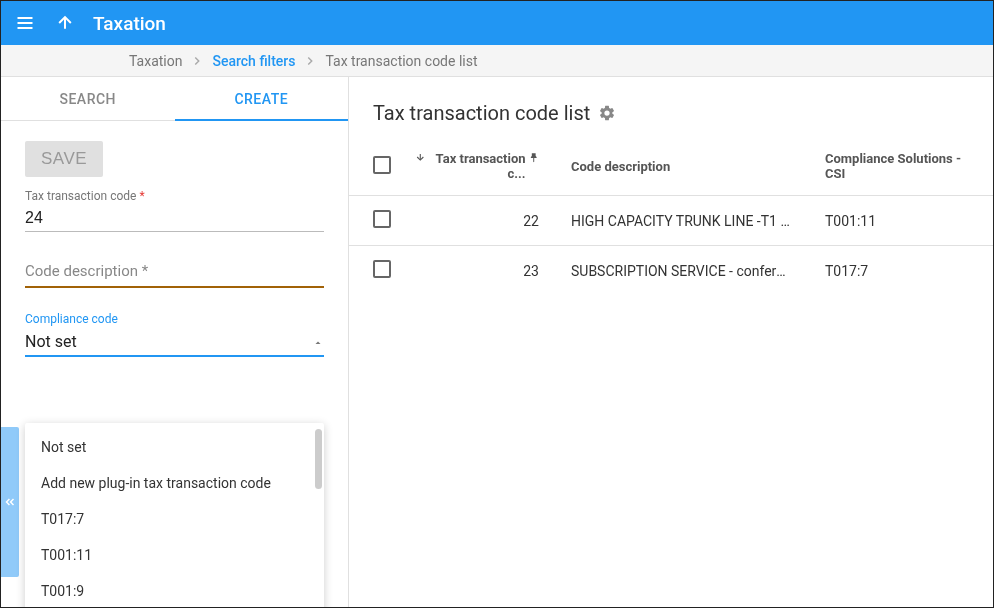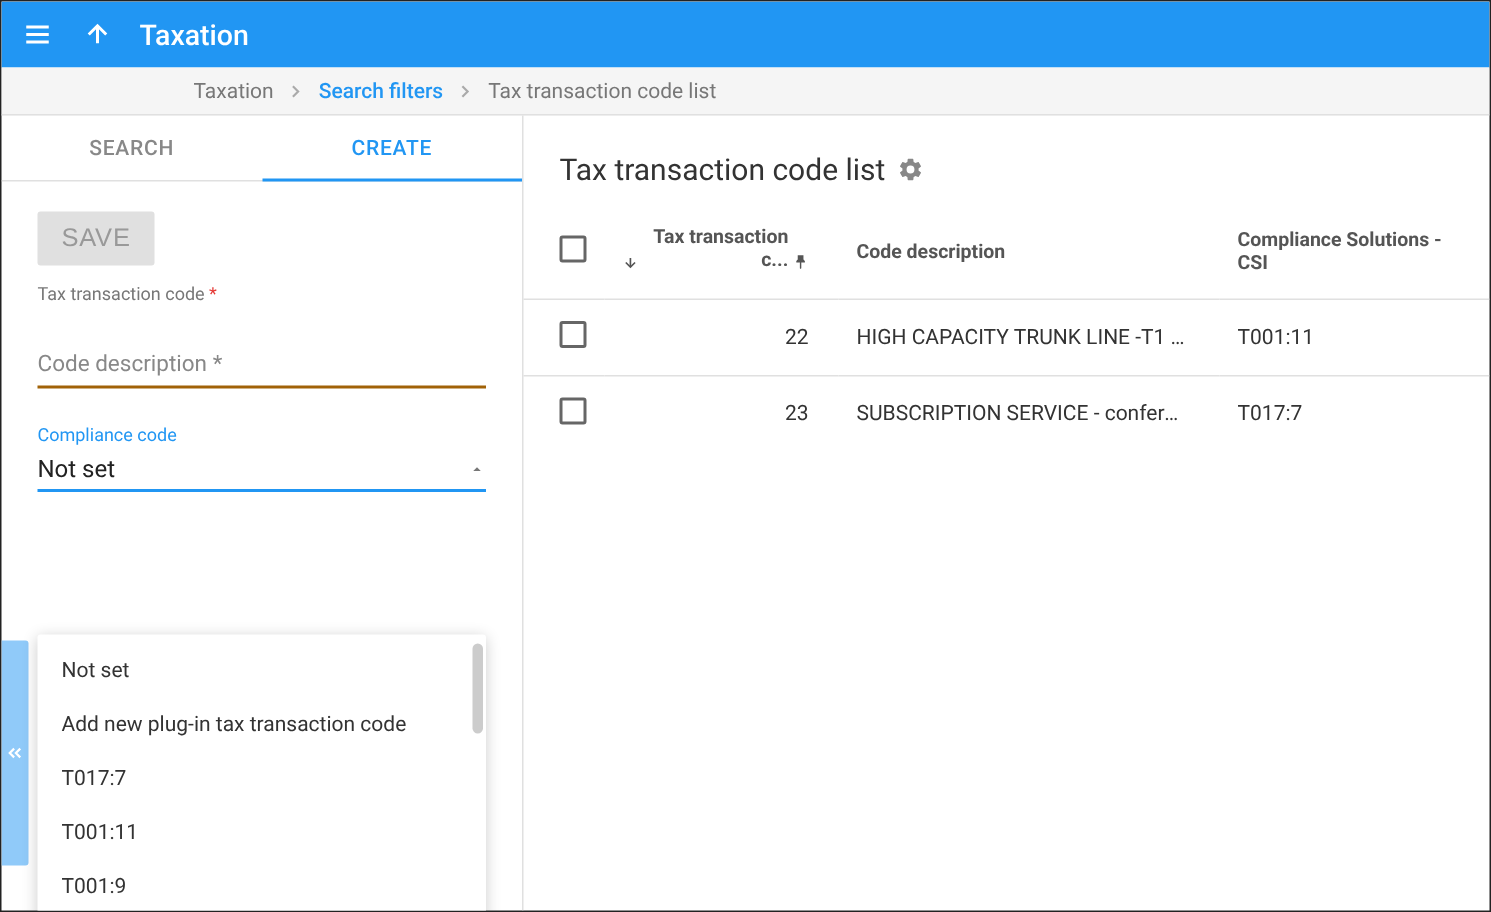--- a/index.html
+++ b/index.html
@@ -257,21 +257,21 @@
     border: 2px solid #666;
     border-radius: 2px;
     display: inline-block;
     cursor: pointer;
   }
   .col-chk { width: 46px; padding-left: 24px !important; }
   .col-code { width: 156px; text-align: right !important; padding-right: 20px !important;}
   .col-desc { }
   .col-comp { width: 180px; }
   .sort-hdr {
-    display: inline-flex; align-items: flex-end; gap: 2px;
+    display: inline-flex; align-items: flex-start; gap: 2px;
   }
   .pin { color: #555; }
   .trunc {
     white-space: nowrap; overflow: hidden; text-overflow: ellipsis;
     max-width: 220px; display: inline-block; vertical-align: bottom;
   }
 </style>
 </head>
 <body>
 
@@ -313,20 +313,21 @@
   <div class="left-panel">
     <div class="tabs">
       <div class="tab">SEARCH</div>
       <div class="tab active">CREATE</div>
     </div>
     <div class="form-area">
       <button class="btn-save">SAVE</button>
 
       <div class="field">
         <label class="field-label"><span>Tax transaction code</span> <span class="req">*</span></label>
+        <input class="field-input" value="24" style="">
       </div>
 
       <div class="field">
         <div class="field-placeholder"><span>Code description</span> <span class="req">*</span></div>
       </div>
 
       <div class="field focused">
         <label class="field-label focused">Compliance code</label>
         <div class="select-wrap">
           <div class="select-value">Not set</div>

